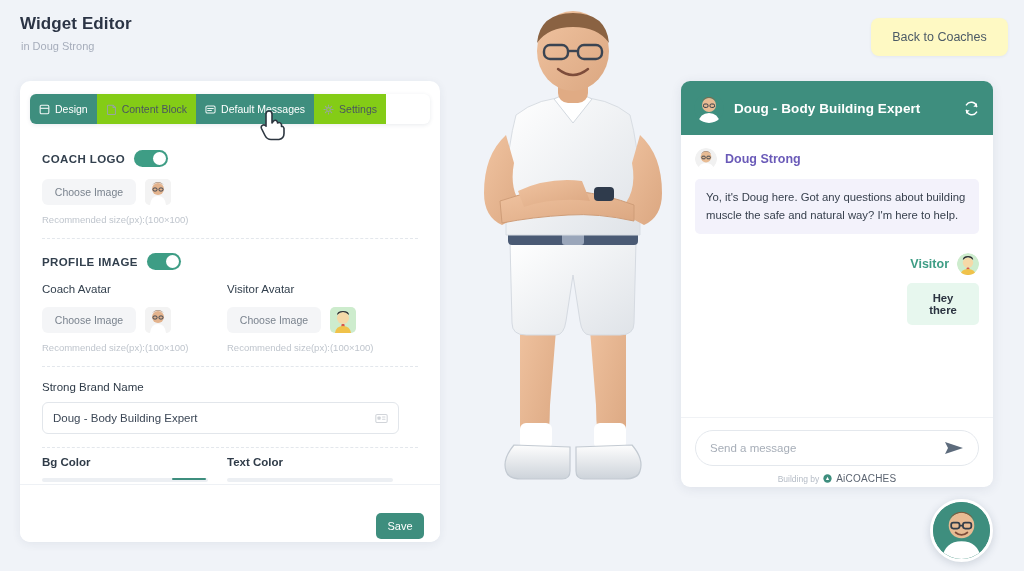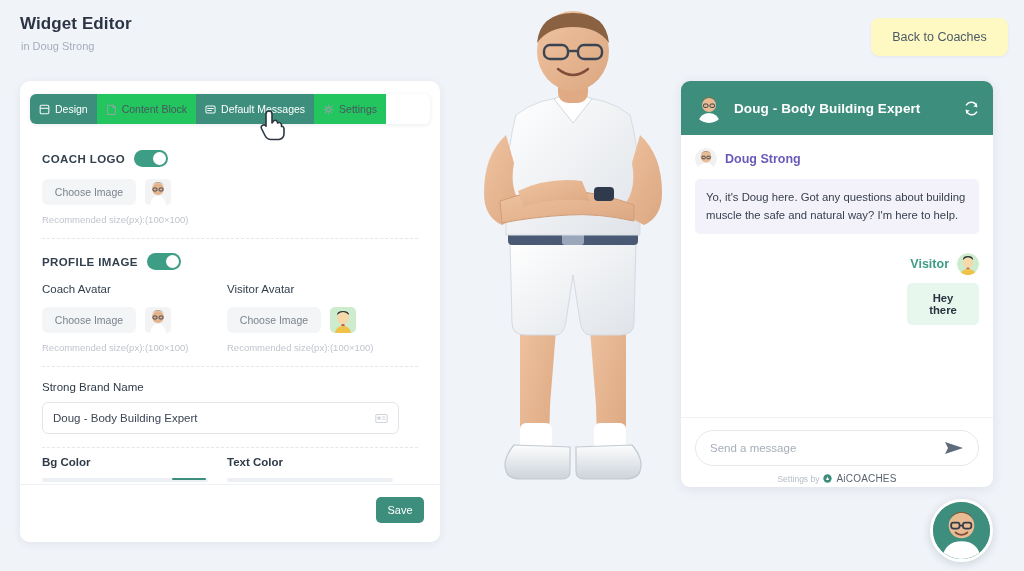--- a/index.html
+++ b/index.html
@@ -42,21 +42,21 @@
     position: absolute; left: 30px; top: 94px;
     display: flex; align-items: stretch;
     height: 30px; width: 400px;
     background: #ffffff; border-radius: 6px;
     box-shadow: 0 1px 4px rgba(40,60,90,.10);
     overflow: hidden; z-index: 5;
   }
   .tab {
     display: flex; align-items: center; justify-content: center; gap: 5px;
     font-size: 10.5px; color: #4a5560; cursor: pointer;
-    background: #22c55e; border: none; white-space: nowrap;
+    background: #84cc16; border: none; white-space: nowrap;
     font-family: "Liberation Sans", sans-serif;
     padding: 0 9px;
   }
   .tab.active { background: #3e8e7e; color: #ffffff; }
   .tab .tab-ico { width: 11px; height: 11px; display: block; opacity: .92; }
 
   
   .form-body {
     position: absolute; left: 0; top: 55px;
     width: 420px; height: 348px;
@@ -114,21 +114,21 @@
     position: absolute; left: 130px; top: 0; width: 34px; height: 2px;
     background: #3e8e7e; border-radius: 2px;
   }
 
   
   .card-footer {
     position: absolute; left: 0; bottom: 0; width: 420px; height: 58px;
     border-top: 1px solid #eef1f5; background: #fff;
   }
   .save-btn {
-    position: absolute; right: 16px; top: 12px;
+    position: absolute; right: 16px; top: 28px;
     width: 48px; height: 26px; border-radius: 5px;
     background: #3e8e7e; border: none; color: #fff;
     font-size: 11px; cursor: pointer;
     font-family: "Liberation Sans", sans-serif;
   }
 
   
   .cursor { position: absolute; left: 260px; top: 109px; width: 26px; height: 32px; z-index: 40; pointer-events: none; }
 
   
@@ -438,21 +438,21 @@
     </div>
 
     <div class="chat-foot">
       <div class="send-box">
         <span class="ph">Send a message</span>
         <svg class="send-ico" viewBox="0 0 20 16">
           <path d="M1 2 L19 8 L1 14 L4 8 Z" fill="#5d6b7c"></path>
         </svg>
       </div>
       <div class="powered">
-        <span>Settings by</span>
+        <span>Building by</span>
         <svg class="brand-mark" viewBox="0 0 10 10">
           <circle cx="5" cy="5" r="4.6" fill="#3e8e7e"></circle>
           <path d="M3.2 6.8 L5 3 L6.8 6.8 Z" fill="#ffffff"></path>
         </svg>
         <span class="brand">AiCOACHES</span>
       </div>
     </div>
   </div>
 
   <div class="fab">

